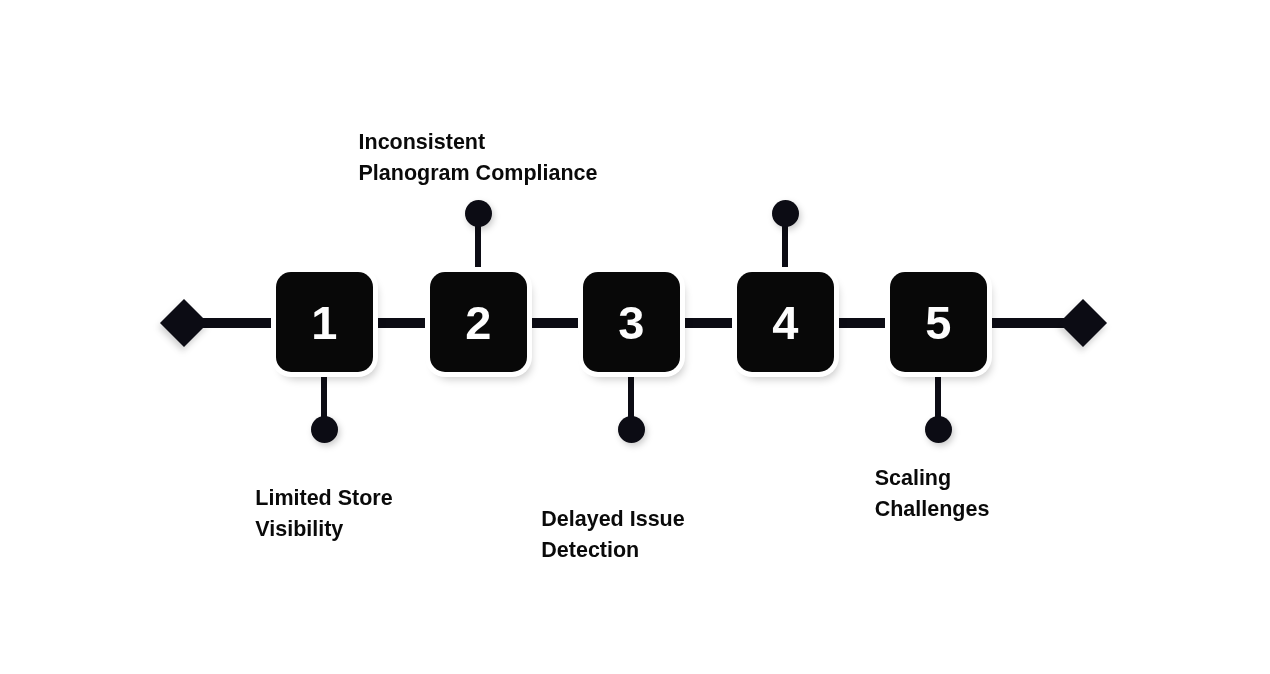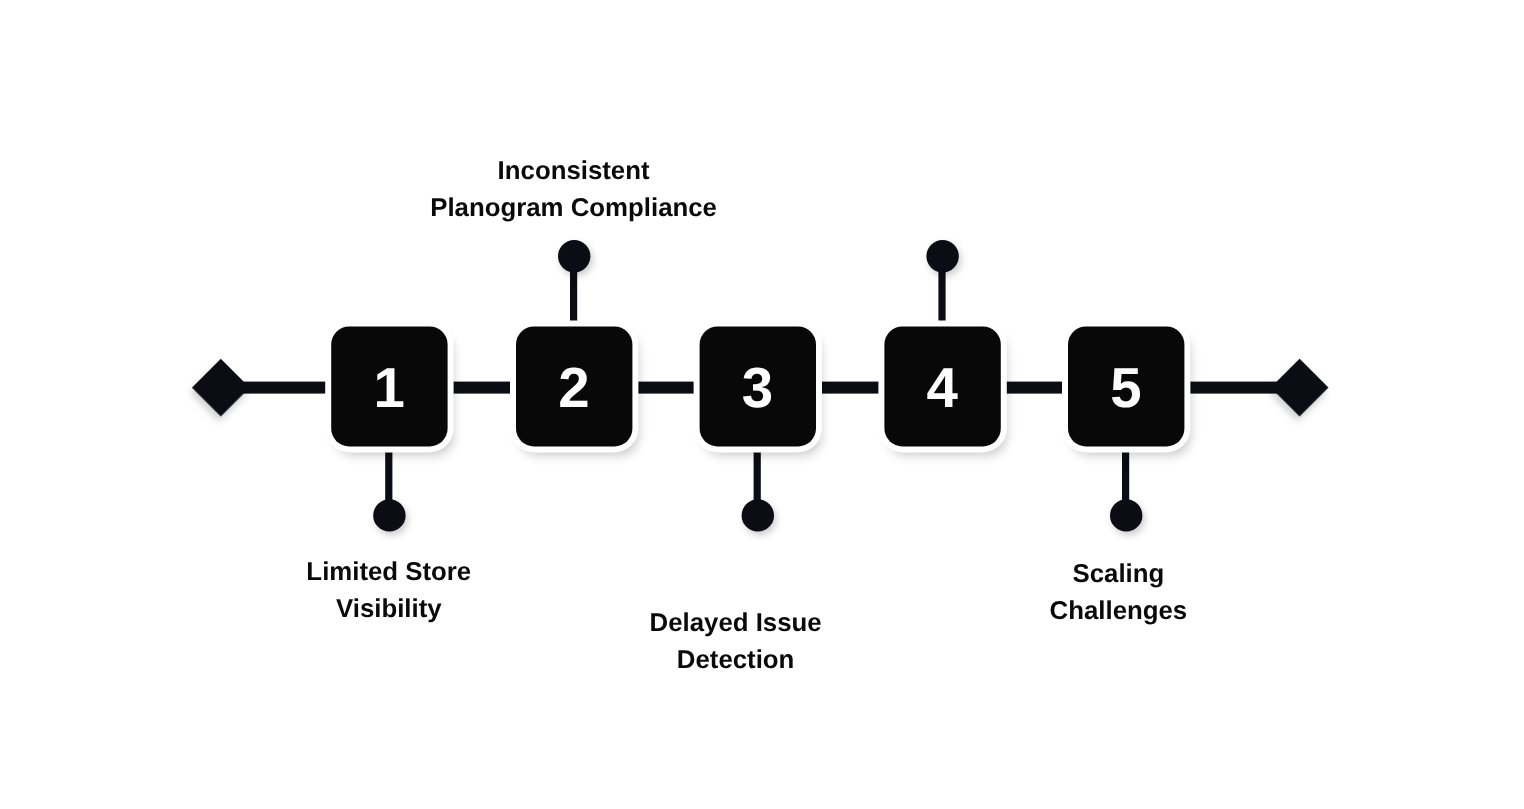--- a/index.html
+++ b/index.html
@@ -85,21 +85,20 @@
     background: #0c0c14;
     z-index: 3;
     filter: drop-shadow(2px 3px 3px rgba(0,0,0,0.2));
   }
   .dot-up   { top: 200px; }
   .dot-down { top: 416px; }
 
   
   .label {
     position: absolute;
-    text-align: center;
     color: #0a0a0a;
     font-size: 21.5px;
     font-weight: bold;
     line-height: 1.42;
     font-family: "Liberation Sans", sans-serif;
     white-space: pre-line;
     user-select: none;
   }
   .label-above { transform: translate(-50%, -100%); }
   .label-below { transform: translate(-50%, 0); }
@@ -117,21 +116,21 @@
   <div class="spine-line" style="left:980px; width:100px;"></div>
 
   <div class="diamond diamond-left"></div>
   <div class="diamond diamond-right"></div>
 
   <div class="stem stem-down" style="left:321px;"></div>
   <div class="dot dot-down" style="left:311px;"></div>
   <div class="node-box" style="left:276px;">
     <span class="node-num">1</span>
   </div>
-  <div class="label label-below" style="left:324px; top:461px;">Limited Store
+  <div class="label label-below" style="left:324px; top:483px;">Limited Store
 Visibility</div>
 
   <div class="stem stem-up" style="left:475px;"></div>
   <div class="dot dot-up" style="left:465px;"></div>
   <div class="node-box" style="left:430px;">
     <span class="node-num">2</span>
   </div>
   <div class="label label-above" style="left:478px; top:188px;">Inconsistent
 Planogram Compliance</div>
 

